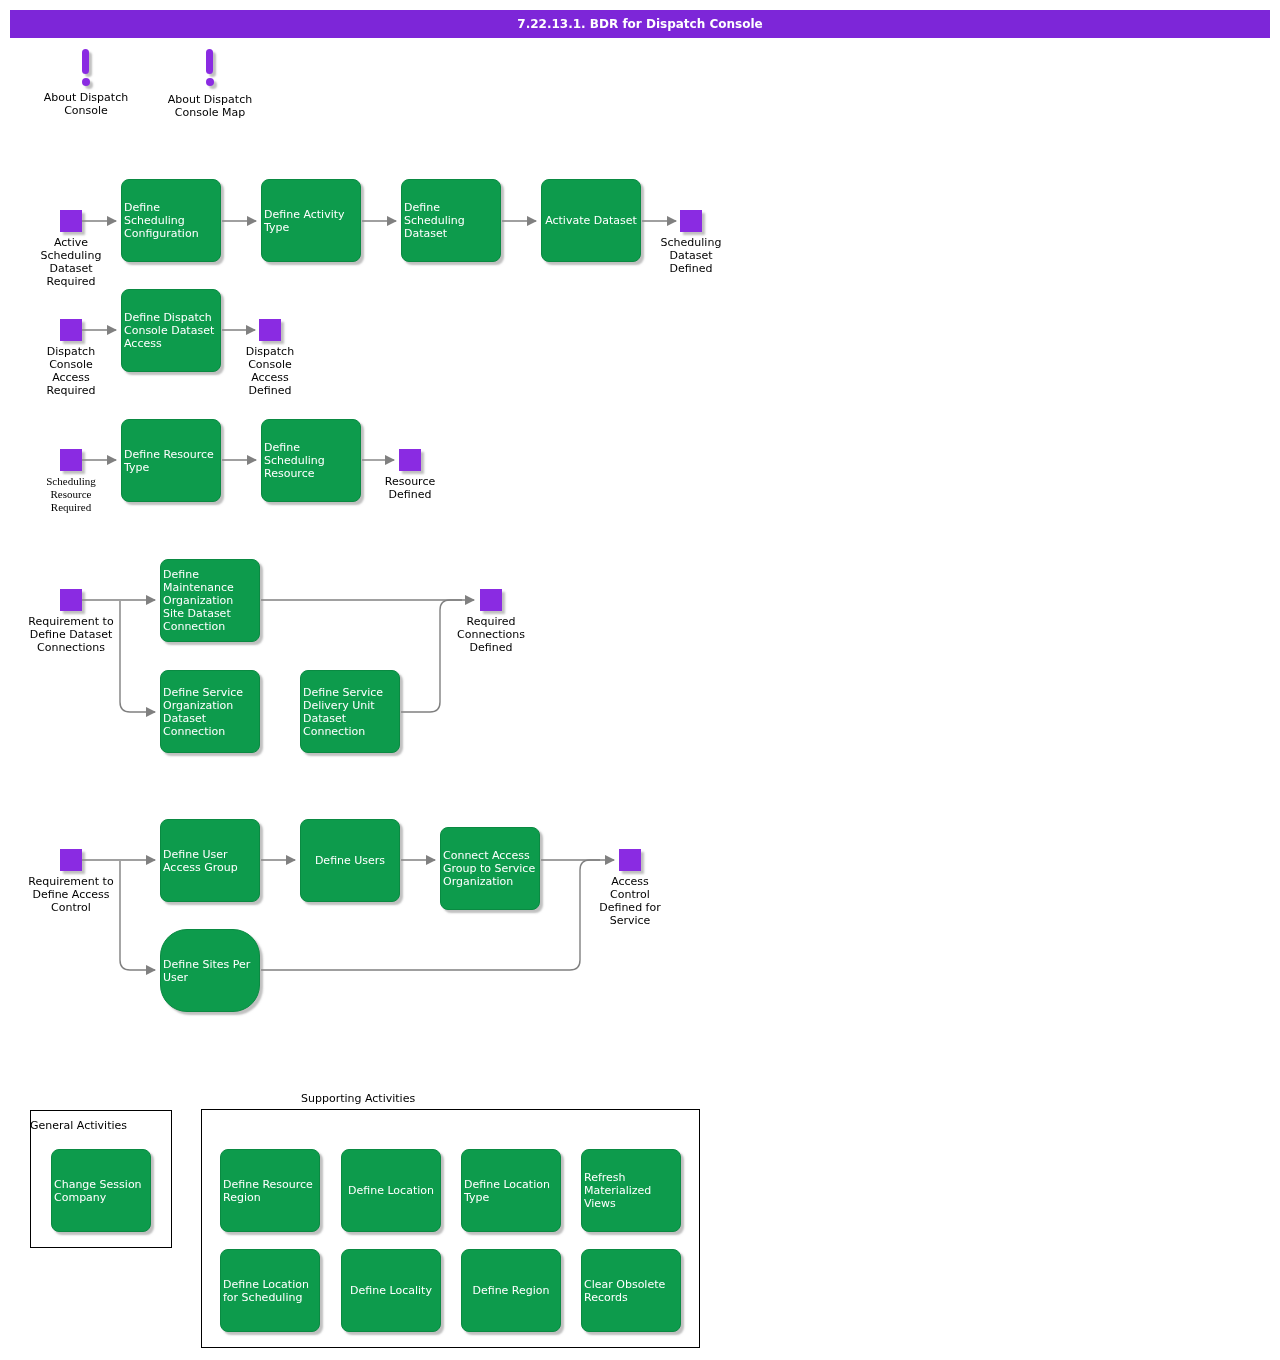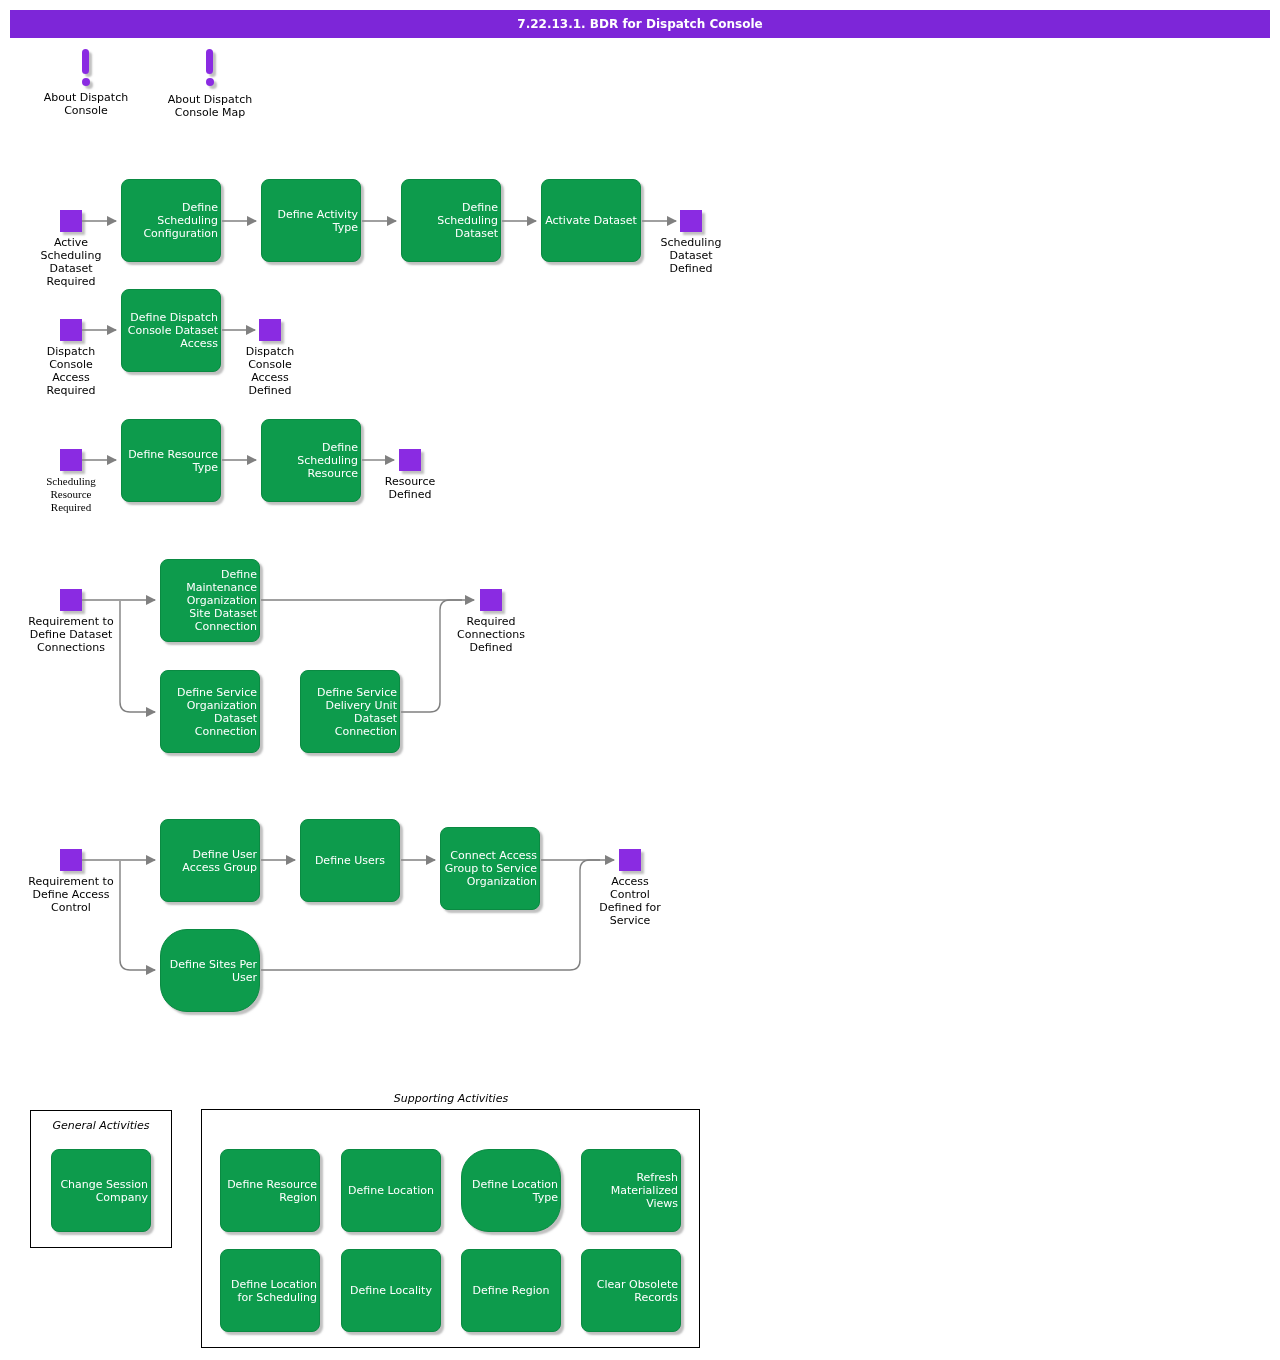--- a/index.html
+++ b/index.html
@@ -7,21 +7,21 @@
   #canvas{position:relative;width:1280px;height:1360px;background:#ffffff;overflow:hidden;}
 
   .titlebar{
     position:absolute;left:10px;top:10px;width:1260px;height:28px;
     background:#7d26d8;color:#ffffff;display:flex;align-items:center;justify-content:center;
     font-size:12px;font-weight:bold;
   }
 
   .activity{
     position:absolute;width:100px;height:83px;background:#0d9b4c;border:1px solid #0a8a42;
-    border-radius:8px;color:#ffffff;font-size:11px;line-height:13px;text-align:right;
+    border-radius:8px;color:#ffffff;font-size:11px;line-height:13px;text-align:left;
     display:flex;align-items:center;justify-content:center;padding:2px;box-sizing:border-box;
     box-shadow:3px 3px 2px rgba(140,140,140,0.55);cursor:pointer;
   }
 
   .event-square{
     position:absolute;width:22px;height:22px;background:#8a2be2;
     box-shadow:3px 3px 2px rgba(140,140,140,0.55);
   }
 
   .event-label,.note-label{
@@ -34,21 +34,21 @@
   }
   .excl-dot{
     position:absolute;width:8px;height:8px;background:#8a2be2;border-radius:50%;
     box-shadow:3px 3px 2px rgba(140,140,140,0.55);
   }
 
   .group-box{
     position:absolute;border:1px solid #000000;background:#ffffff;box-sizing:border-box;
   }
   .group-title{
-    position:absolute;font-size:11px;color:#000000;text-align:center;font-style:italic;
+    position:absolute;font-size:11px;color:#000000;text-align:left;
   }
 
   svg.connectors{position:absolute;left:0;top:0;width:1280px;height:1360px;pointer-events:none;}
   svg.connectors path{stroke:#808080;stroke-width:1.4;fill:none;}
 </style>
 </head>
 <body>
 
 <div id="canvas">
 
@@ -171,21 +171,21 @@
     </div>
 
   <div class="group-title" style="left:301px;top:1092px;width:300px;">Supporting Activities</div>
   <div class="group-box" style="left:201px;top:1109px;width:499px;height:239px;"></div>
   <div class="activity" style="left:220px;top:1149px;">
       <span>Define Resource Region</span>
     </div>
   <div class="activity" style="left:341px;top:1149px;">
       <span>Define Location</span>
     </div>
-  <div class="activity" style="left:461px;top:1149px;border-radius:28px;">
+  <div class="activity" style="left:461px;top:1149px;">
       <span>Define Location Type</span>
     </div>
   <div class="activity" style="left:581px;top:1149px;">
       <span>Refresh Materialized Views</span>
     </div>
   <div class="activity" style="left:220px;top:1249px;">
       <span>Define Location for Scheduling</span>
     </div>
   <div class="activity" style="left:341px;top:1249px;">
       <span>Define Locality</span>

